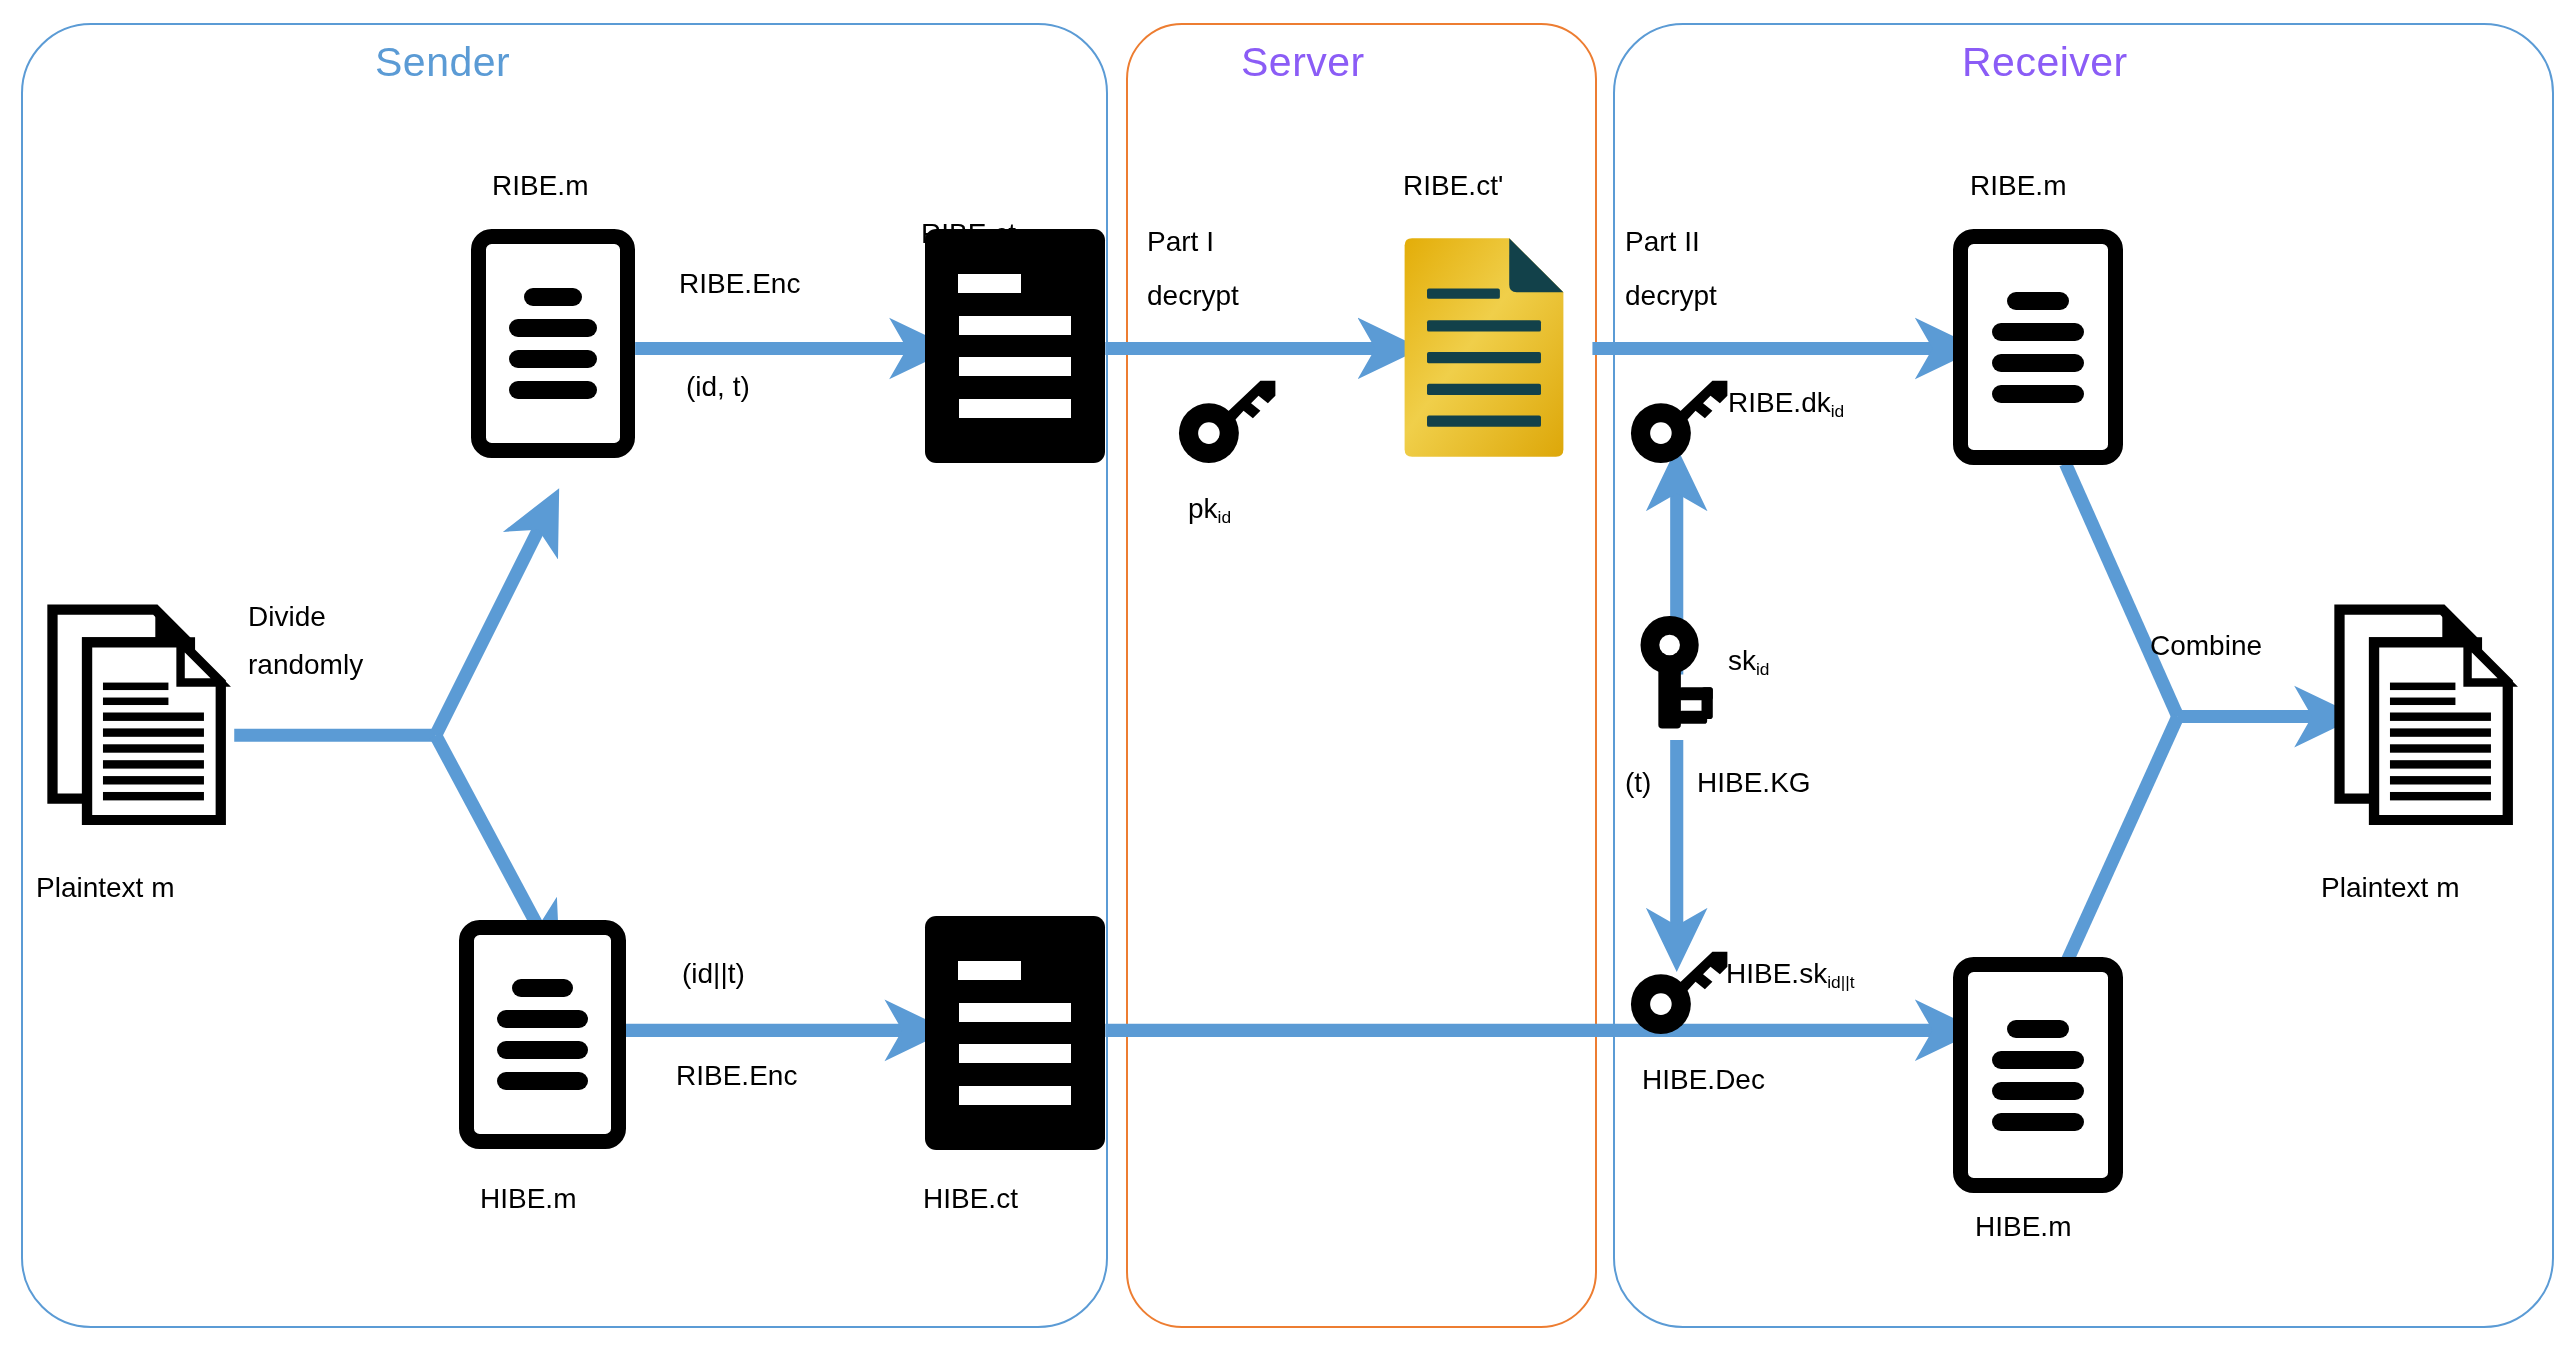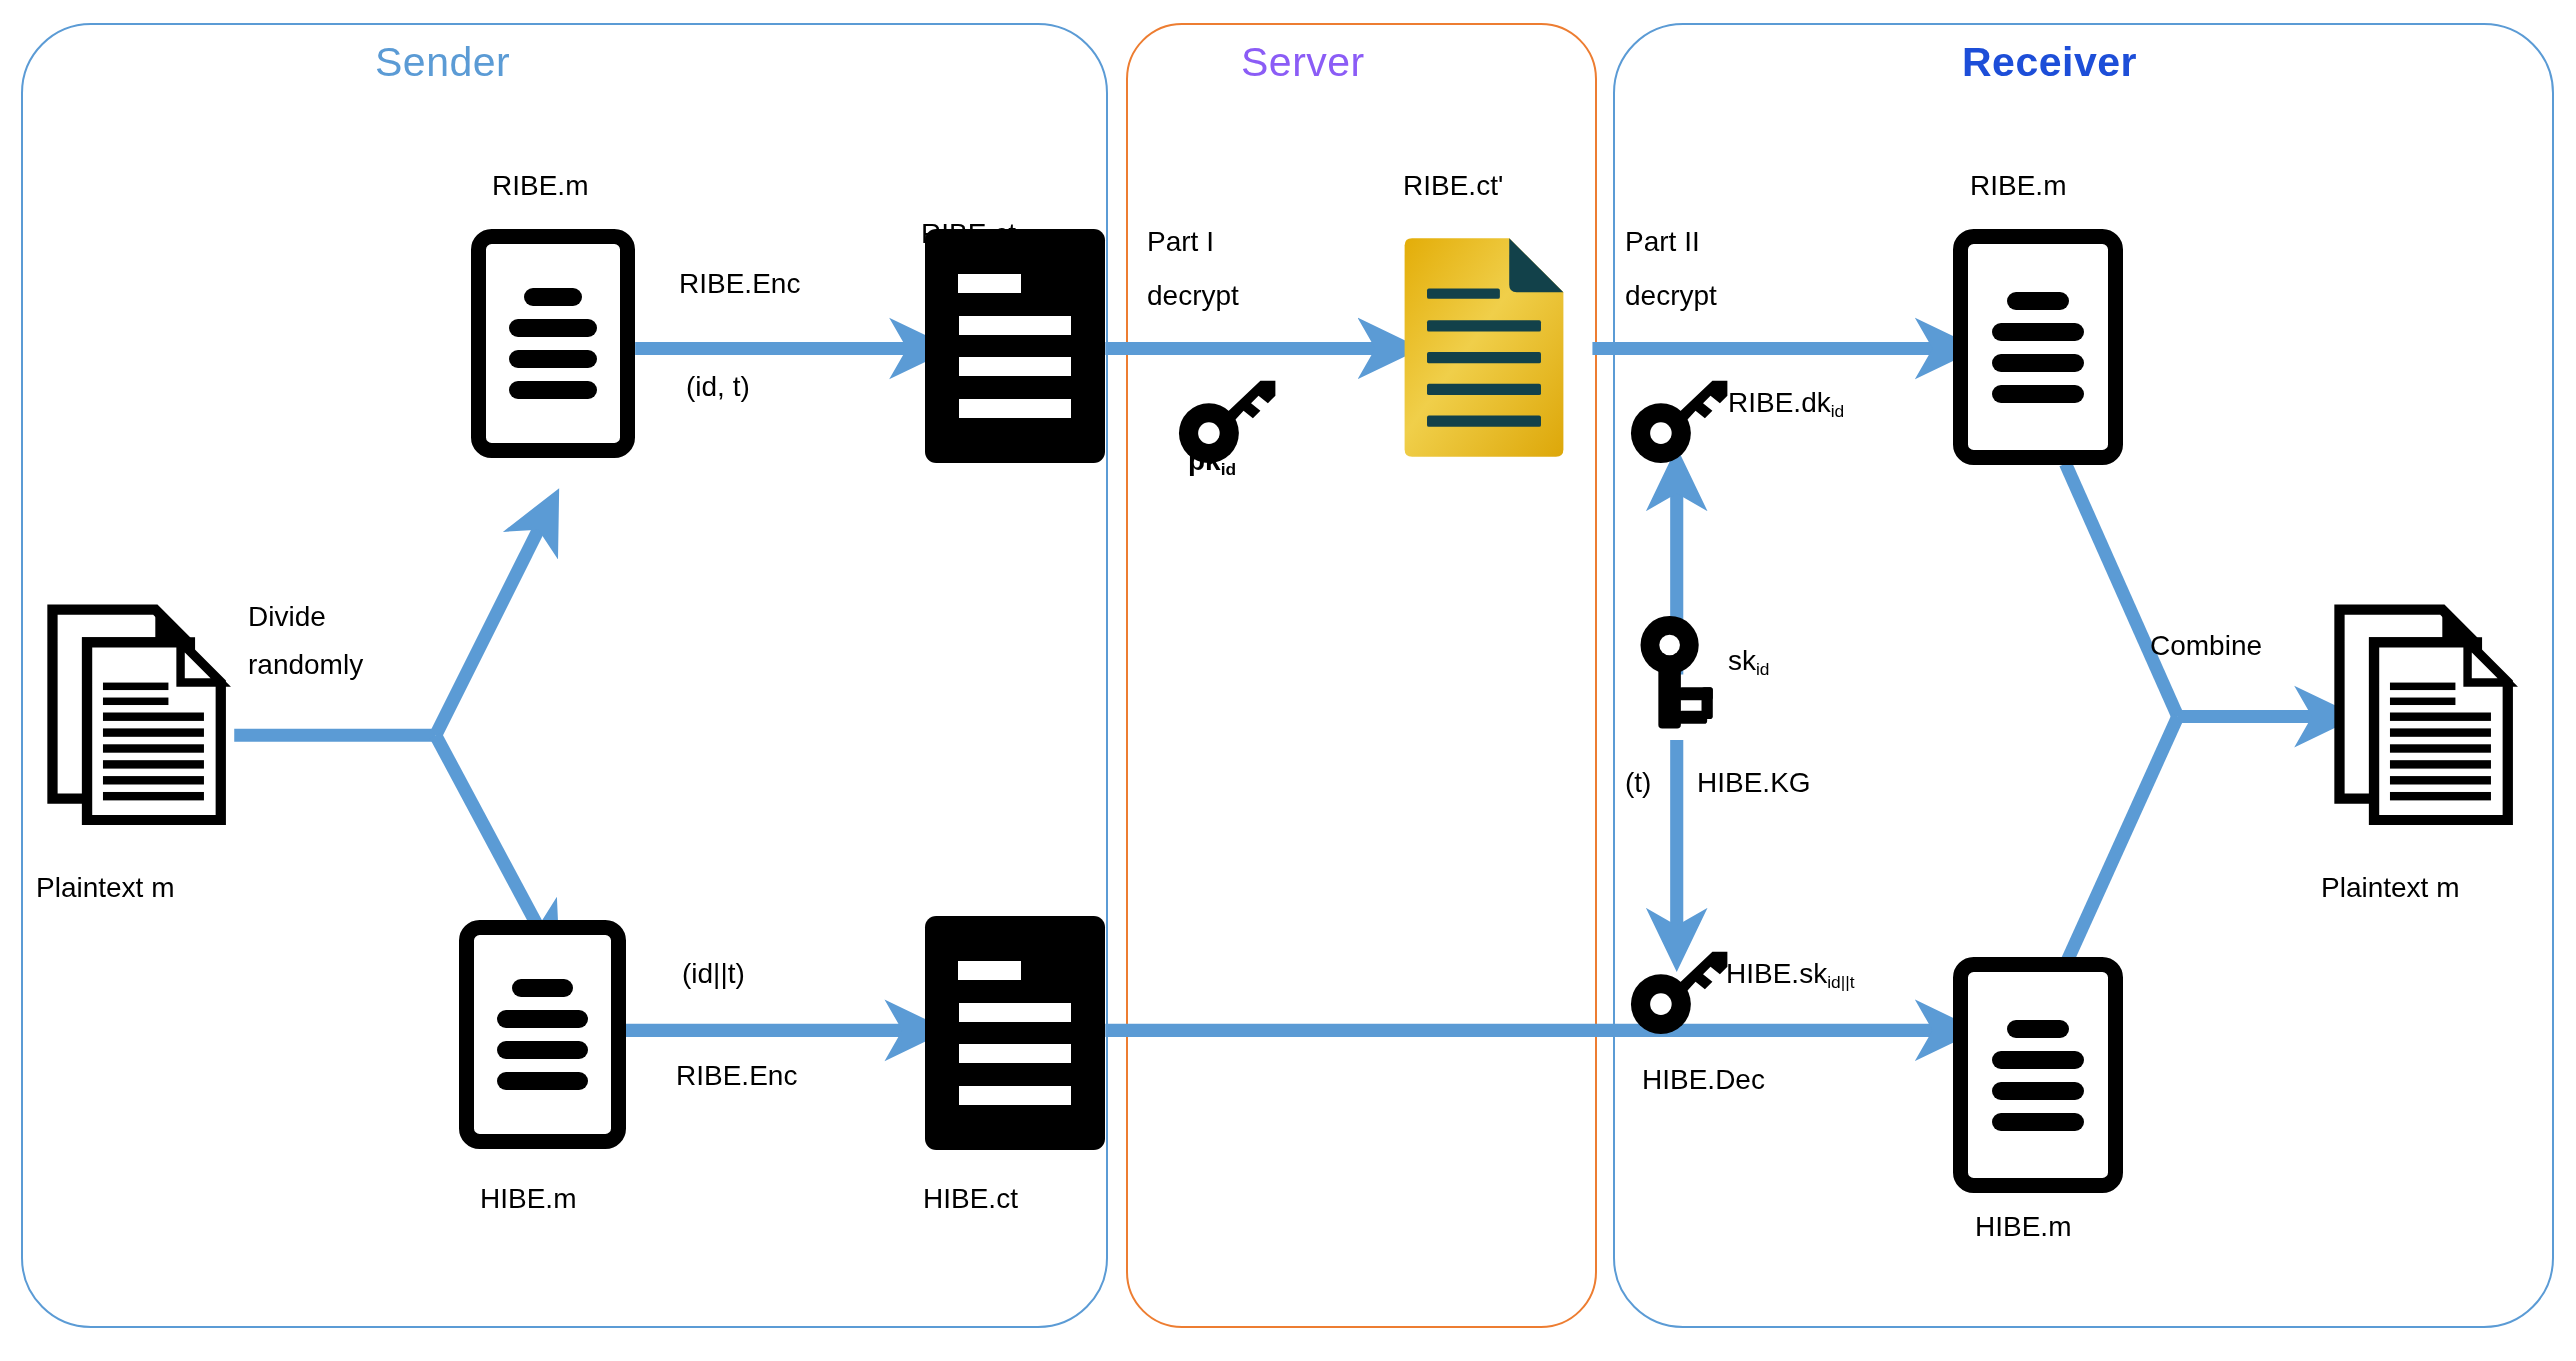--- a/index.html
+++ b/index.html
@@ -40,21 +40,21 @@
 <body>
 
 <div id="stage">
 
   <div class="zone" style="left:20.6px;top:23.4px;width:1087px;height:1305px;border-color:#5b9bd5;"></div>
   <div class="zone" style="left:1126px;top:23.4px;width:471px;height:1305px;border-color:#ed7d31;border-radius:56px;"></div>
   <div class="zone" style="left:1613px;top:23.4px;width:941px;height:1305px;border-color:#5b9bd5;"></div>
 
   <div class="zone-title" style="left:375px;top:39px;width:244px;color:#5b9bd5;">Sender</div>
   <div class="zone-title" style="left:1241px;top:39px;width:244px;color:#8b5cf6;">Server</div>
-  <div class="zone-title" style="left:1962px;top:39px;width:244px;color:#1d4ed8;font-weight:bold;">Receiver</div>
+  <div class="zone-title" style="left:1962px;top:39px;width:244px;color:#8b5cf6;">Receiver</div>
 
   <svg id="arrows" viewBox="0 0 2750 1453">
     <defs>
       <marker id="ah" markerWidth="5.2" markerHeight="5.2" refX="2.2" refY="2.6" orient="auto" markerUnits="strokeWidth">
         <path d="M0,0.25 L4.9,2.6 L0,4.95 L1.35,2.6 Z" fill="#5b9bd5"></path>
       </marker>
     </defs>
     <g stroke="#5b9bd5" stroke-width="14" fill="none" marker-end="url(#ah)">
 
       <path d="M250,785 L465,785" marker-end="none"></path>
@@ -154,21 +154,21 @@
 
   <div class="key" style="left:1178px;top:375px;width:103px;height:90px;">
     <svg viewBox="0 0 110 96" width="103" height="90">
       <g fill="#000">
         <circle cx="33" cy="62" r="32"></circle>
         <circle cx="33" cy="62" r="11.5" fill="#fff"></circle>
         <path d="M48,44 L88,6 L104,6 L104,22 L96,30 L86,22 L78,30 L88,38 L80,46 L70,38 L60,49 Z"></path>
       </g>
     </svg>
   </div>
-  <div class="lbl" style="left:1188px;top:444px;font-weight:bold;">
+  <div class="lbl" style="left:1188px;top:492px;">
     <span>pk</span><sub>id</sub>
   </div>
 
   <div class="lbl" style="left:1403px;top:169px;">RIBE.ct'</div>
   <div class="ydoc" style="left:1399px;top:234px;width:170px;height:225px;">
     <svg viewBox="0 0 182 240" width="170" height="225">
       <defs>
         <linearGradient id="yg" x1="0" y1="0" x2="1" y2="1">
           <stop offset="0%" stop-color="#e3ad08"></stop>
           <stop offset="45%" stop-color="#f0cf4a"></stop>

